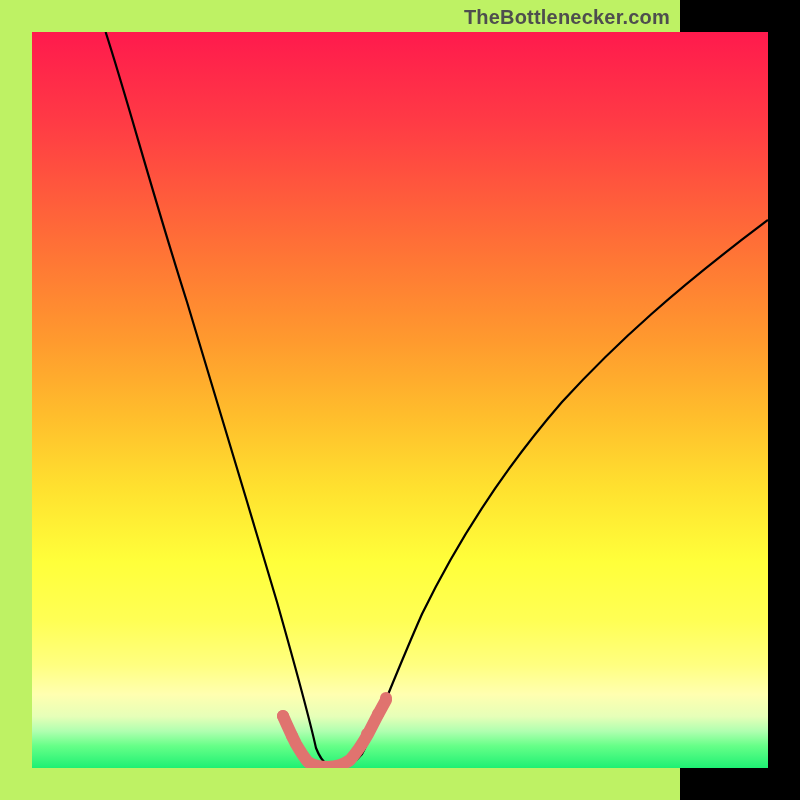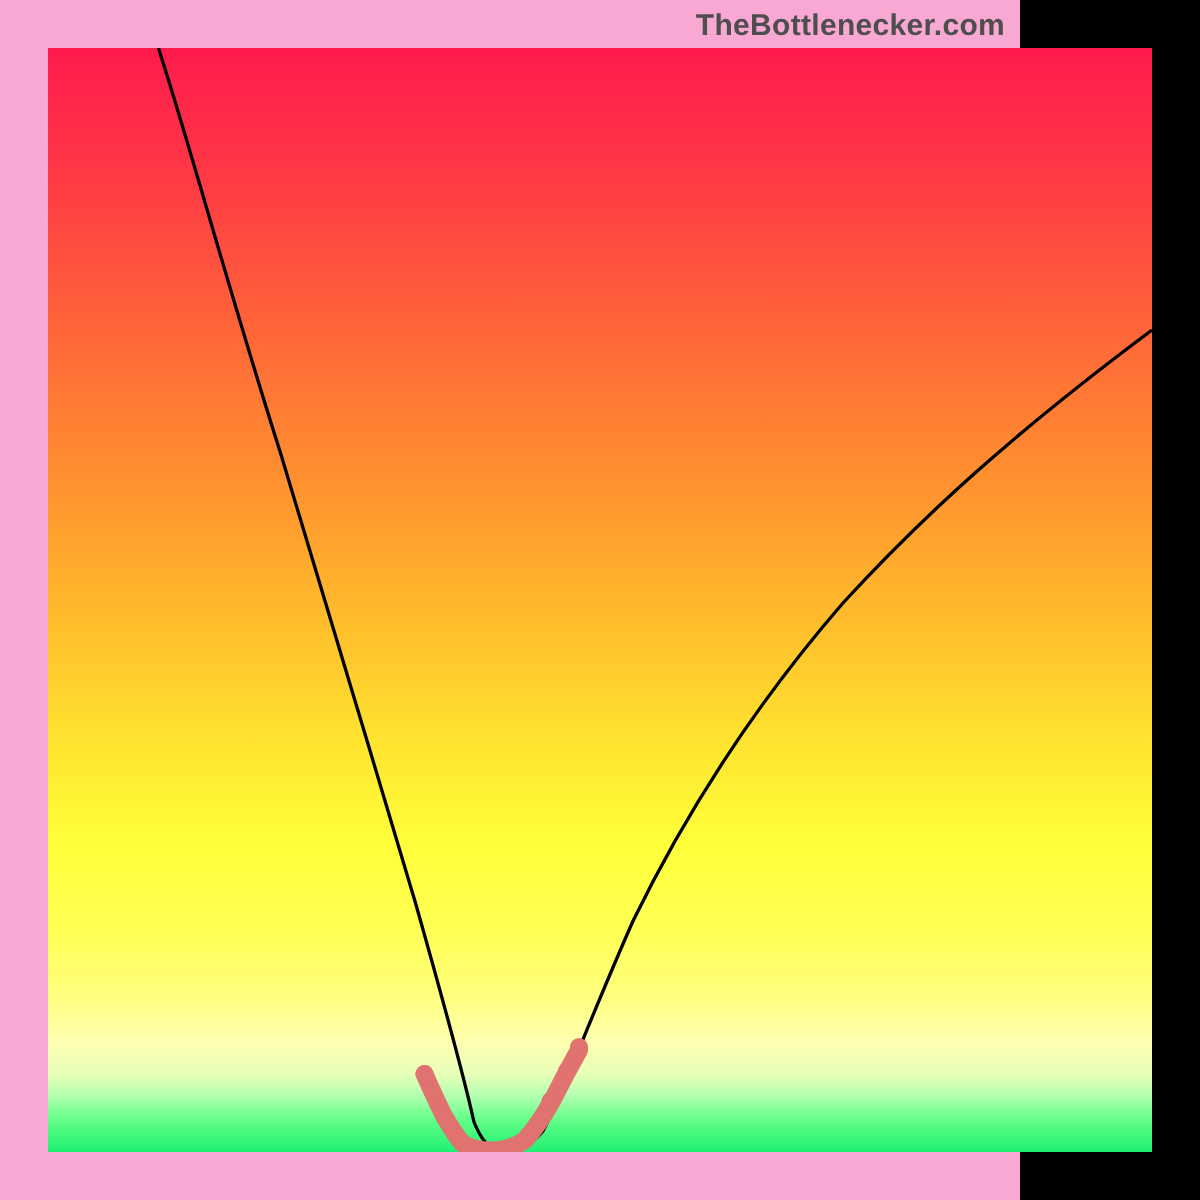--- a/index.html
+++ b/index.html
@@ -10,21 +10,21 @@
     overflow: hidden;
     background: #000;
     font-family: Arial, Helvetica, sans-serif;
   }
   .frame {
     position: absolute;
     left: 0;
     top: 0;
     width: 680px;
     height: 800px;
-    background: #f9a8d4;
+    background: #bef264;
   }
   .plot {
     position: absolute;
     left: 32px;
     top: 32px;
     width: 736px;
     height: 736px;
     overflow: hidden;
   }
   .bg-gradient {

